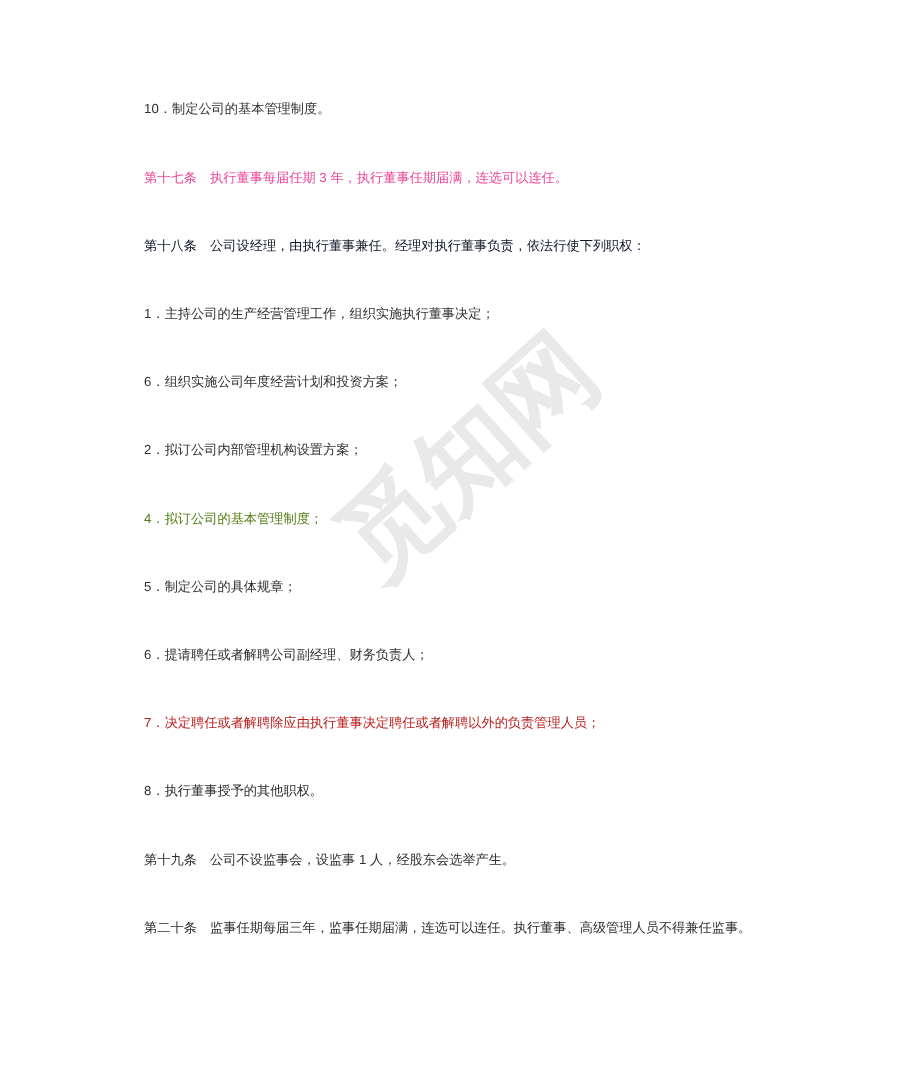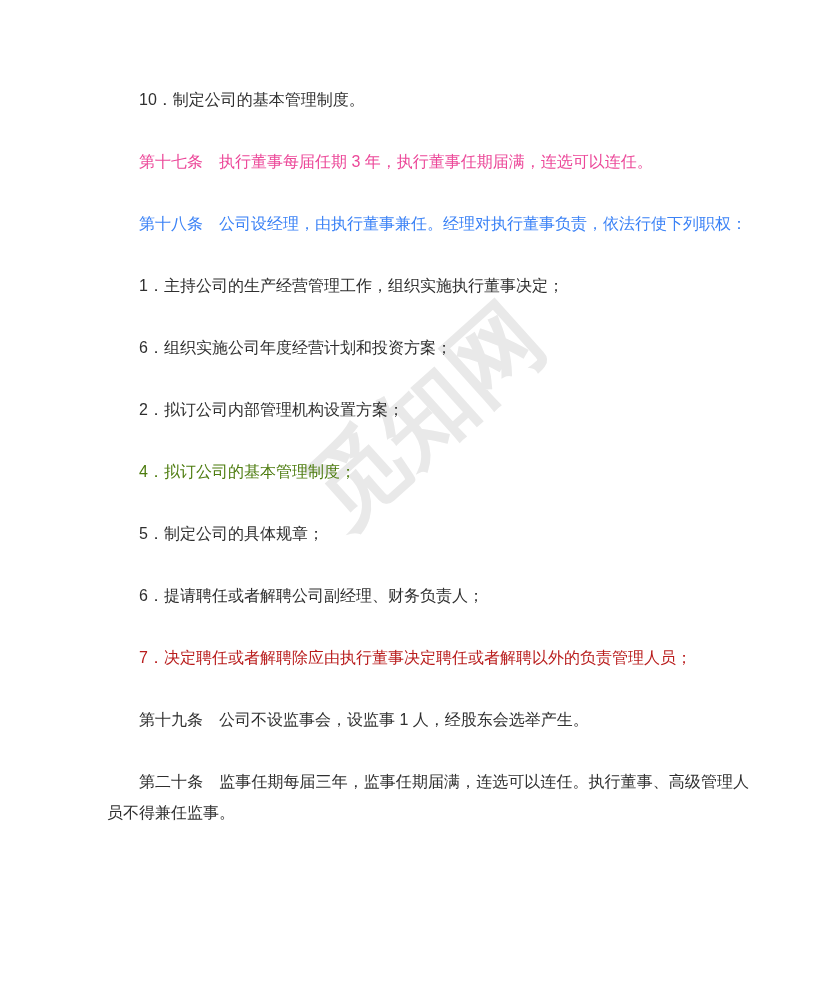--- a/index.html
+++ b/index.html
@@ -31,40 +31,41 @@
   }
   .content {
     position: absolute;
     left: 107px;
     top: 84px;
     width: 642px;
     z-index: 1;
   }
   .content p {
     margin: 0 0 31px 0;
-    font-size: 16px;
+    font-size: 12px;
     line-height: 31px;
     text-indent: 2em;
     text-align: justify;
     word-break: break-all;
     font-family: "Liberation Sans", sans-serif;
   }
 </style>
 </head>
 <body>
 
 <div class="page" style="background: rgb(255, 255, 255);">
   <div class="watermark" style="color: rgb(233, 233, 233);">觅知网</div>
   <div class="content">
       <p style="color: rgb(47, 47, 47);">10．制定公司的基本管理制度。</p>
       <p style="color: #ec4899;">第十七条　执行董事每届任期 3 年，执行董事任期届满，连选可以连任。</p>
-      <p style="color: #3b82f6;">第十八条　公司设经理，由执行董事兼任。经理对执行董事负责，依法行使下列职权：</p>
+      <p style="color: #0f172a;">第十八条　公司设经理，由执行董事兼任。经理对执行董事负责，依法行使下列职权：</p>
       <p style="color: rgb(47, 47, 47);">1．主持公司的生产经营管理工作，组织实施执行董事决定；</p>
       <p style="color: rgb(47, 47, 47);">6．组织实施公司年度经营计划和投资方案；</p>
       <p style="color: rgb(47, 47, 47);">2．拟订公司内部管理机构设置方案；</p>
       <p style="color: #4d7c0f;">4．拟订公司的基本管理制度；</p>
       <p style="color: rgb(47, 47, 47);">5．制定公司的具体规章；</p>
       <p style="color: rgb(47, 47, 47);">6．提请聘任或者解聘公司副经理、财务负责人；</p>
       <p style="color: #b91c1c;">7．决定聘任或者解聘除应由执行董事决定聘任或者解聘以外的负责管理人员；</p>
+      <p style="color: rgb(47, 47, 47);">8．执行董事授予的其他职权。</p>
       <p style="color: rgb(47, 47, 47);">第十九条　公司不设监事会，设监事 1 人，经股东会选举产生。</p>
       <p style="color: rgb(47, 47, 47);">第二十条　监事任期每届三年，监事任期届满，连选可以连任。执行董事、高级管理人员不得兼任监事。</p>
     </div>
 </div>
 
 </body></html>

